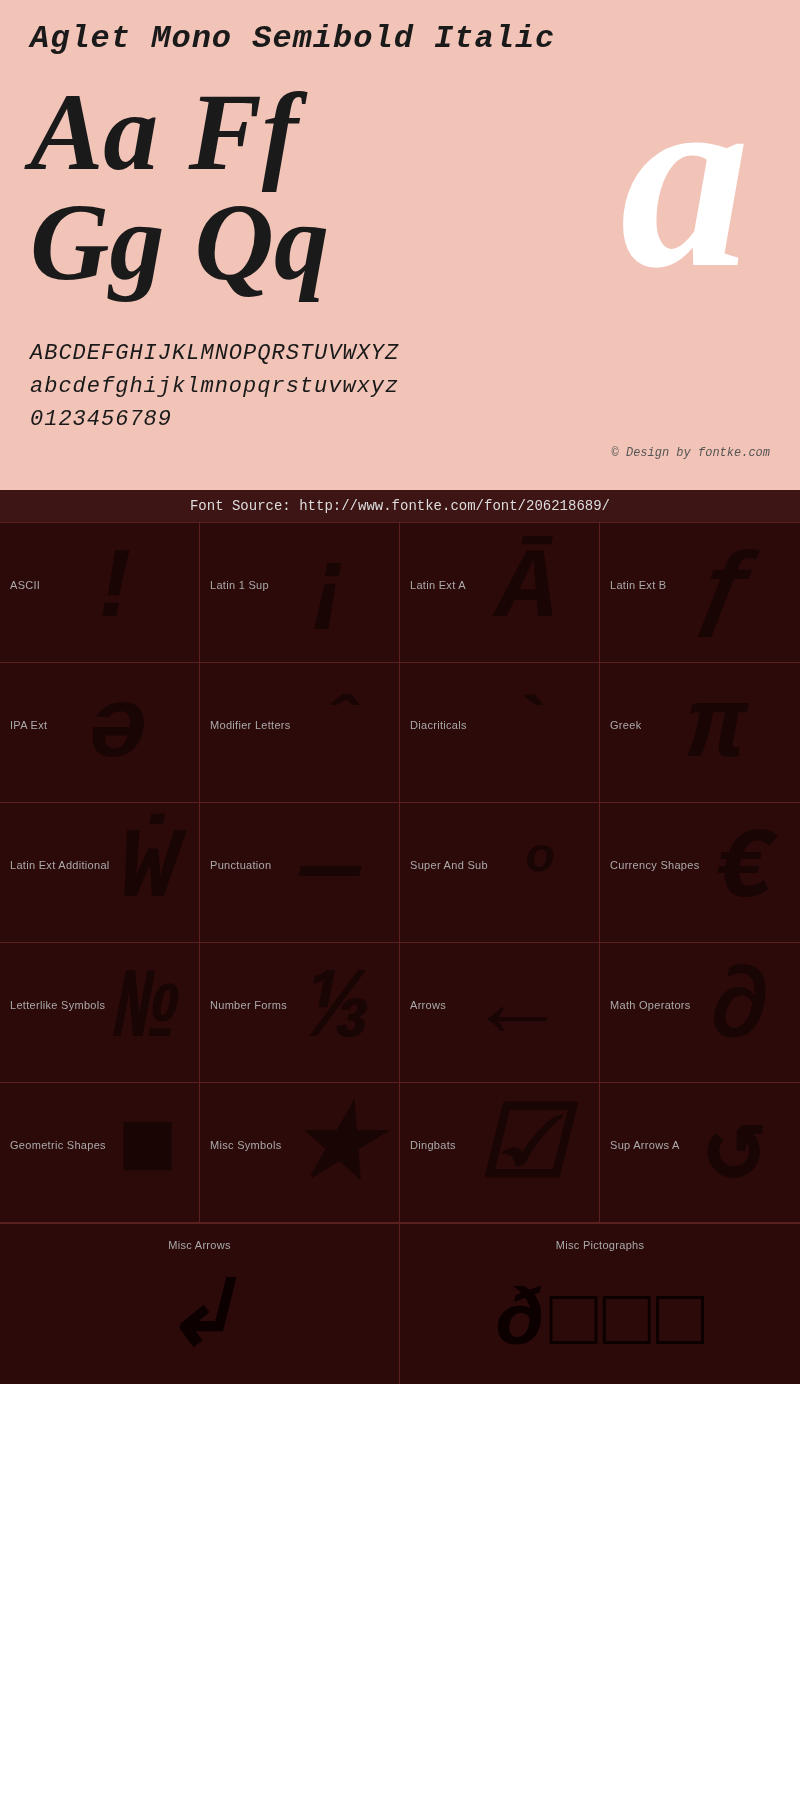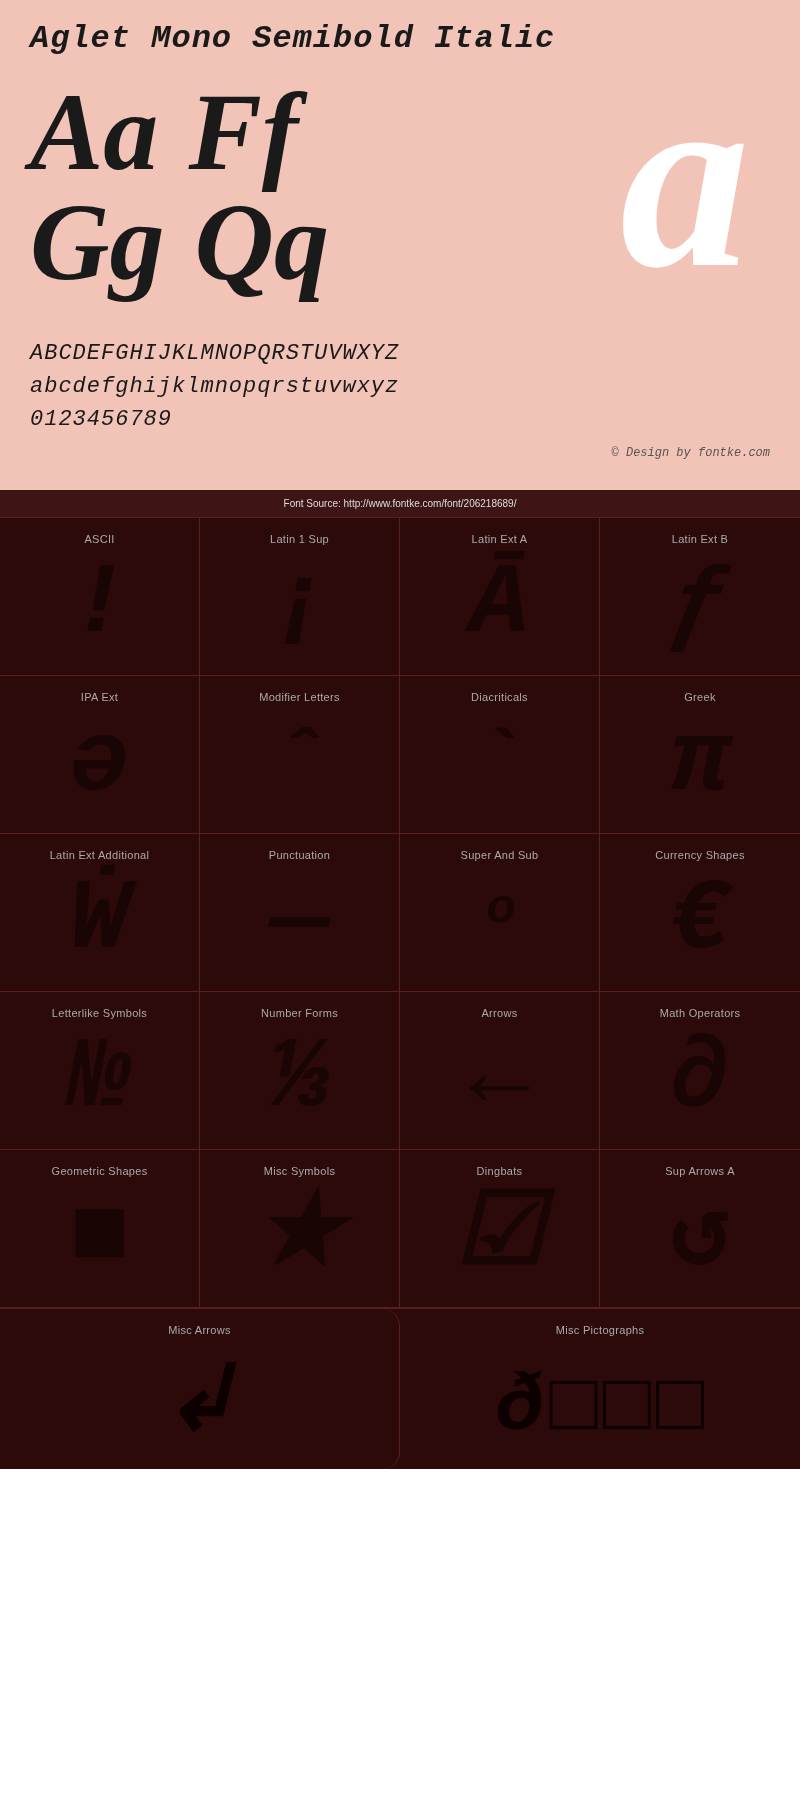--- a/index.html
+++ b/index.html
@@ -71,36 +71,36 @@
     }
 
     
     .dark-section {
       background: #2d0a0a;
       color: #f0f0f0;
     }
     .source-bar {
       background: #3d1515;
       padding: 8px 20px;
-      font-family: Liberation Sans, sans-serif;
-      font-size: 10px;
+      font-family: Liberation Mono, monospace;
+      font-size: 14px;
       color: #ddd;
       text-align: center;
     }
 
     
     .glyph-grid {
       display: grid;
       grid-template-columns: repeat(4, 1fr);
       border-top: 1px solid #5a2020;
     }
     .glyph-cell {
       padding: 15px 10px 20px 10px;
       display: flex;
-      flex-direction: column;
+      flex-direction: row;
       align-items: center;
       border-right: 1px solid #5a2020;
       border-bottom: 1px solid #5a2020;
       min-height: 140px;
     }
     .glyph-cell:nth-child(4n) {
       border-right: none;
     }
     .glyph-label {
       font-family: 'Arial', sans-serif;
@@ -135,21 +135,20 @@
       grid-template-columns: repeat(2, 1fr);
       border-top: 1px solid #5a2020;
     }
     .bottom-cell {
       padding: 15px 10px 20px 10px;
       display: flex;
       flex-direction: column;
       align-items: center;
       border-right: 1px solid #5a2020;
       min-height: 160px;
-      border-radius: 17px;
     }
     .bottom-cell:last-child {
       border-right: none;
       gap: 8px;
     }
     .bottom-glyph {
       font-family: 'Arial', sans-serif;
       font-style: italic;
       font-weight: 900;
       font-size: 90px;

